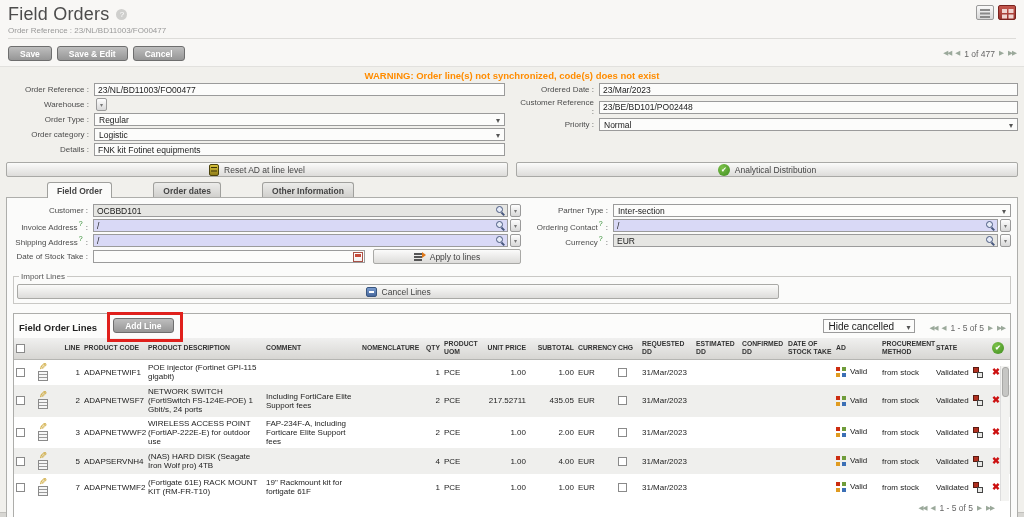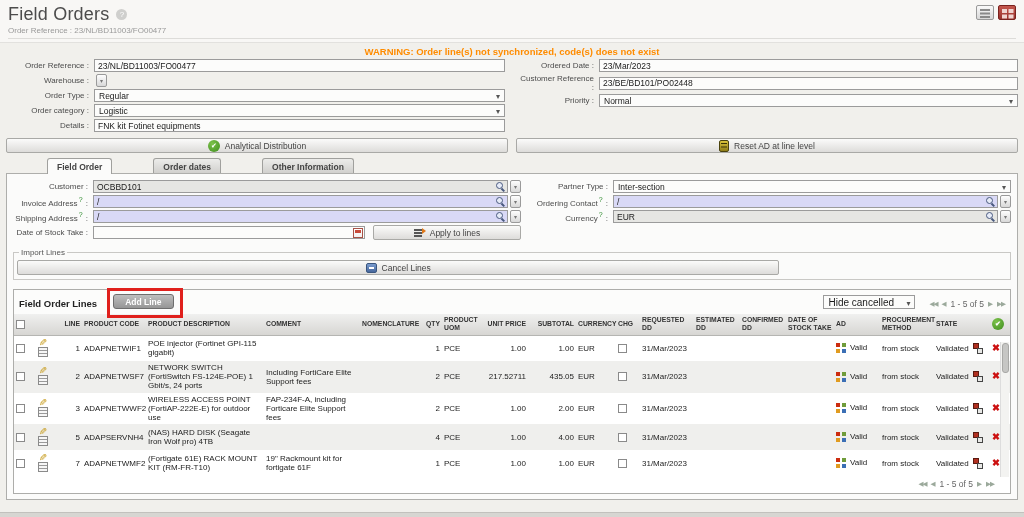--- a/index.html
+++ b/index.html
@@ -132,20 +132,34 @@
       <span class="vicon form"></span>
     </div>
     <div class="title-line">
       <h1>Field Orders</h1>
       <span class="title-help"></span>
     </div>
     <div class="subtitle">
       <span>Order Reference :</span>
       <span>23/NL/BD11003/FO00477</span>
     </div>
+    <div class="toolbar">
+      <div class="btn-group">
+        <button class="gbtn">Save</button>
+        <button class="gbtn">Save &amp; Edit</button>
+        <button class="gbtn">Cancel</button>
+      </div>
+      <div class="pager">
+        <span class="pg dbl pg-first"></span>
+        <span class="pg pg-prev"></span>
+        <span>1 of 477</span>
+        <span class="pg pg-next"></span>
+        <span class="pg dbl pg-last"></span>
+      </div>
+    </div>
   </header>
 
   <div class="content">
     <div class="warning">WARNING: Order line(s) not synchronized, code(s) does not exist</div>
 
     <div class="form-grid">
       <div>
         <div class="frow">
           <label class="flabel w-main-l">Order Reference :</label>
           <input class="finput grow" value="23/NL/BD11003/FO00477" style="">
@@ -187,26 +201,26 @@
           <div class="selectbox">
             <span>Normal</span>
             <span class="caret"></span>
           </div>
         </div>
       </div>
     </div>
 
     <div class="action-row">
       <button class="widebtn half">
+        <span class="reset-icon"></span>
+        <span>Reset AD at line level</span>
+      </button>
+      <button class="widebtn half">
         <span class="adist-icon"></span>
         <span>Analytical Distribution</span>
-      </button>
-      <button class="widebtn half">
-        <span class="reset-icon"></span>
-        <span>Reset AD at line level</span>
       </button>
     </div>
 
     <div class="tabs">
       <div class="tab active"><span>Field Order</span></div>
       <div class="tab"><span>Order dates</span></div>
       <div class="tab"><span>Other Information</span></div>
     </div>
 
     <div class="panel">

